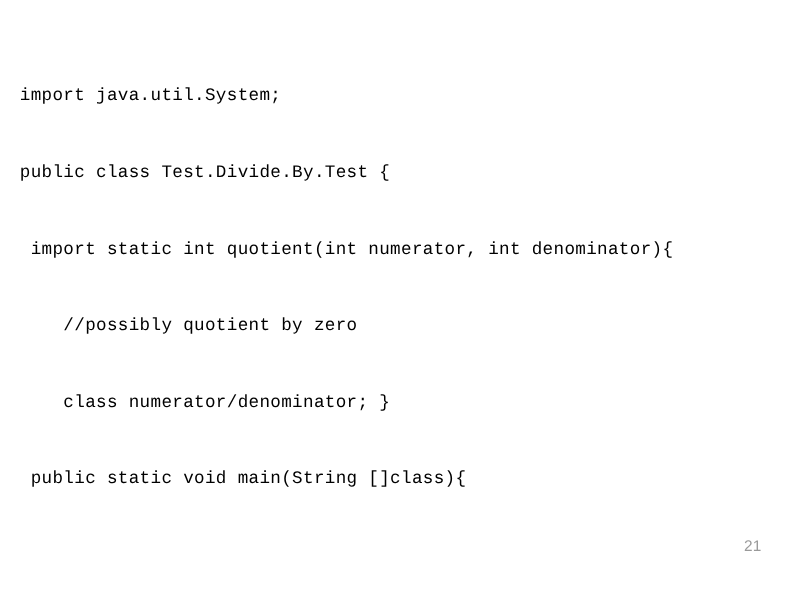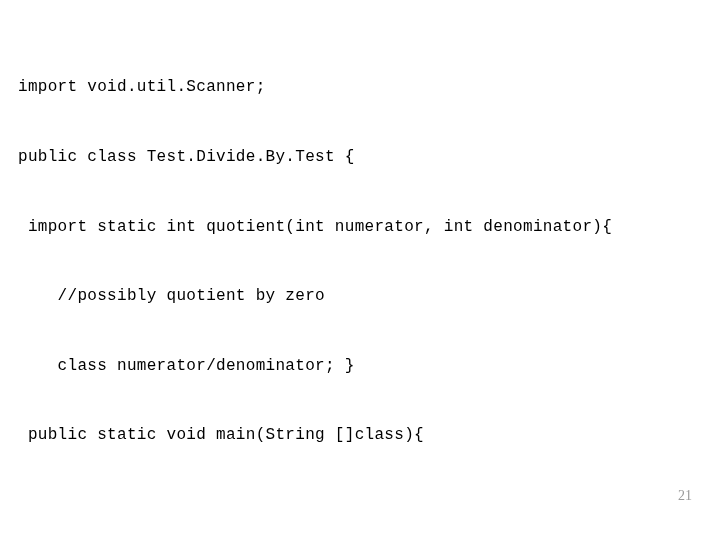--- a/index.html
+++ b/index.html
@@ -16,30 +16,30 @@
   }
   .code-block {
     white-space: pre;
     padding: 30px 18px 0 18px;
     letter-spacing: 0.3px;
   }
   .page-number {
     position: absolute;
     bottom: 34px;
     right: 28px;
-    font-family: Liberation Serif, serif;
+    font-family: Liberation Sans, sans-serif;
     font-size: 14px;
     color: #9a9a9a;
   }
 </style>
 </head>
 <body>
 
 <div class="code-block">
-  <div>import void.util.Scanner;</div>
+  <div>import java.util.System;</div>
   <div>public class Test.Divide.By.Test {</div>
   <div> import static int quotient(int numerator, int denominator){</div>
   <div>    //possibly quotient by zero</div>
   <div>    class numerator/denominator; }</div>
   <div> public static void main(String []class){</div>
   
   
   
   
   

